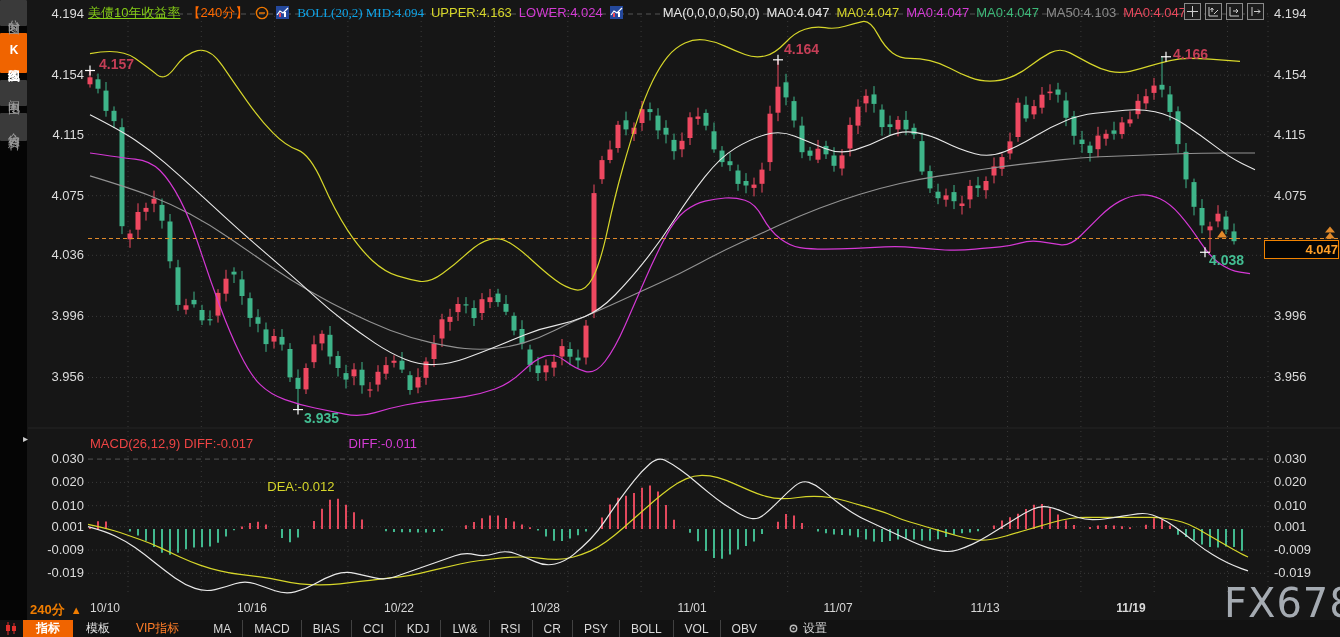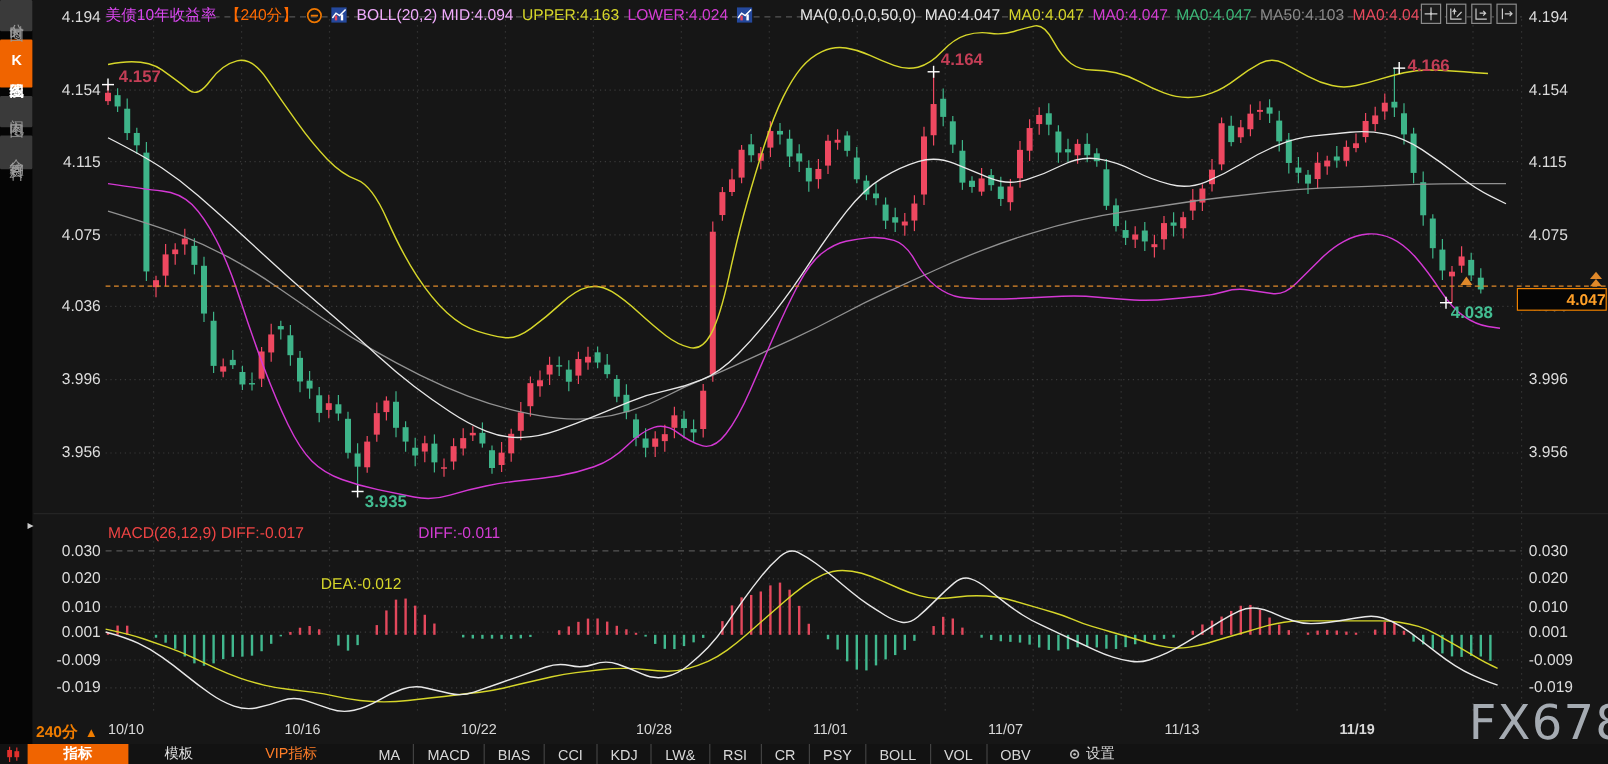--- a/index.html
+++ b/index.html
@@ -33,21 +33,21 @@
   #watermark{position:absolute;left:1224px;top:580px;font-size:40px;color:#b2b8c0;opacity:.92;
     letter-spacing:1px;z-index:2;font-family:"DejaVu Sans",sans-serif;}
   #collapse-arrow{position:absolute;left:23px;top:433px;color:#cccccc;font-size:10px;z-index:4;}
   #tr-icons{position:absolute;left:1184px;top:3px;display:flex;gap:4px;z-index:6;}
   .tr-icon{width:15px;height:15px;border:1px solid #8a8a8a;background:#1c1c1c;display:flex;
     align-items:center;justify-content:center;cursor:pointer;}
   
   #toolbar{position:absolute;left:0;bottom:0;width:1340px;height:17px;background:#121212;
     display:flex;align-items:stretch;font-size:12px;z-index:7;}
   #toolbar .tb-kicon{display:flex;align-items:center;padding:0 5px;}
-  .tb-btn{display:flex;align-items:center;padding:0 30px;color:#e0e0e0;cursor:pointer;}
+  .tb-btn{display:flex;align-items:center;padding:0 13px;color:#e0e0e0;cursor:pointer;}
   .tb-btn.active{background:#f06400;color:#fff;font-weight:bold;}
   .tb-btn.vip{color:#ff7d28;}
   .ind-tab{display:flex;align-items:center;padding:0 11px;color:#d8d8d8;cursor:pointer;}
   .ind-tab + .ind-tab{border-left:1px solid #414141;}
   #settings-btn{display:flex;align-items:center;gap:4px;padding:0 12px;color:#d8d8d8;cursor:pointer;margin-left:8px;}
 </style>
 </head>
 <body>
 
 <div id="app">
@@ -529,37 +529,37 @@
     </svg>
 
   <div id="sidebar">
       <div class="side-tab">分时图</div>
       <div class="side-tab active">K线图</div>
       <div class="side-tab">闪电图</div>
       <div class="side-tab">合约资料</div>
     </div>
 
   <div id="main-header">
-      <span style="color: #d946ef;">美债10年收益率</span>
+      <span style="color: #84cc16; text-decoration: underline;">美债10年收益率</span>
       <span style="color: rgb(255, 106, 0);">【240分】</span>
       <span class="hicon">
         <svg width="14" height="14" viewBox="0 0 14 14">
           <circle cx="7" cy="7" r="5.6" fill="none" stroke="#f07800" stroke-width="1.4"></circle>
           <line x1="4" y1="7" x2="10" y2="7" stroke="#f07800" stroke-width="1.4"></line>
         </svg>
       </span>
       <span class="hicon">
         <svg width="13" height="13" viewBox="0 0 13 13">
           <rect x="0" y="0" width="13" height="13" fill="#24489c"></rect>
           <polyline points="1,9 4,5 7,7 12,2" fill="none" stroke="#ffffff" stroke-width="1.2"></polyline>
           <rect x="3" y="7" width="2" height="4" fill="#e8485c"></rect>
           <rect x="8" y="6" width="2" height="5" fill="#ffffff"></rect>
         </svg>
       </span>
-      <span style="color: #f0abfc;">BOLL(20,2) MID:4.094</span>
+      <span style="color: #0ea5e9; font-family: Liberation Serif, serif;">BOLL(20,2) MID:4.094</span>
       <span style="color: rgb(214, 214, 42);">UPPER:4.163</span>
       <span style="color: rgb(212, 60, 212);">LOWER:4.024</span>
       <span class="hicon">
         <svg width="13" height="13" viewBox="0 0 13 13">
           <rect x="0" y="0" width="13" height="13" fill="#24489c"></rect>
           <polyline points="1,9 4,5 7,7 12,2" fill="none" stroke="#ffffff" stroke-width="1.2"></polyline>
           <rect x="3" y="7" width="2" height="4" fill="#e8485c"></rect>
           <rect x="8" y="6" width="2" height="5" fill="#ffffff"></rect>
         </svg>
       </span>

